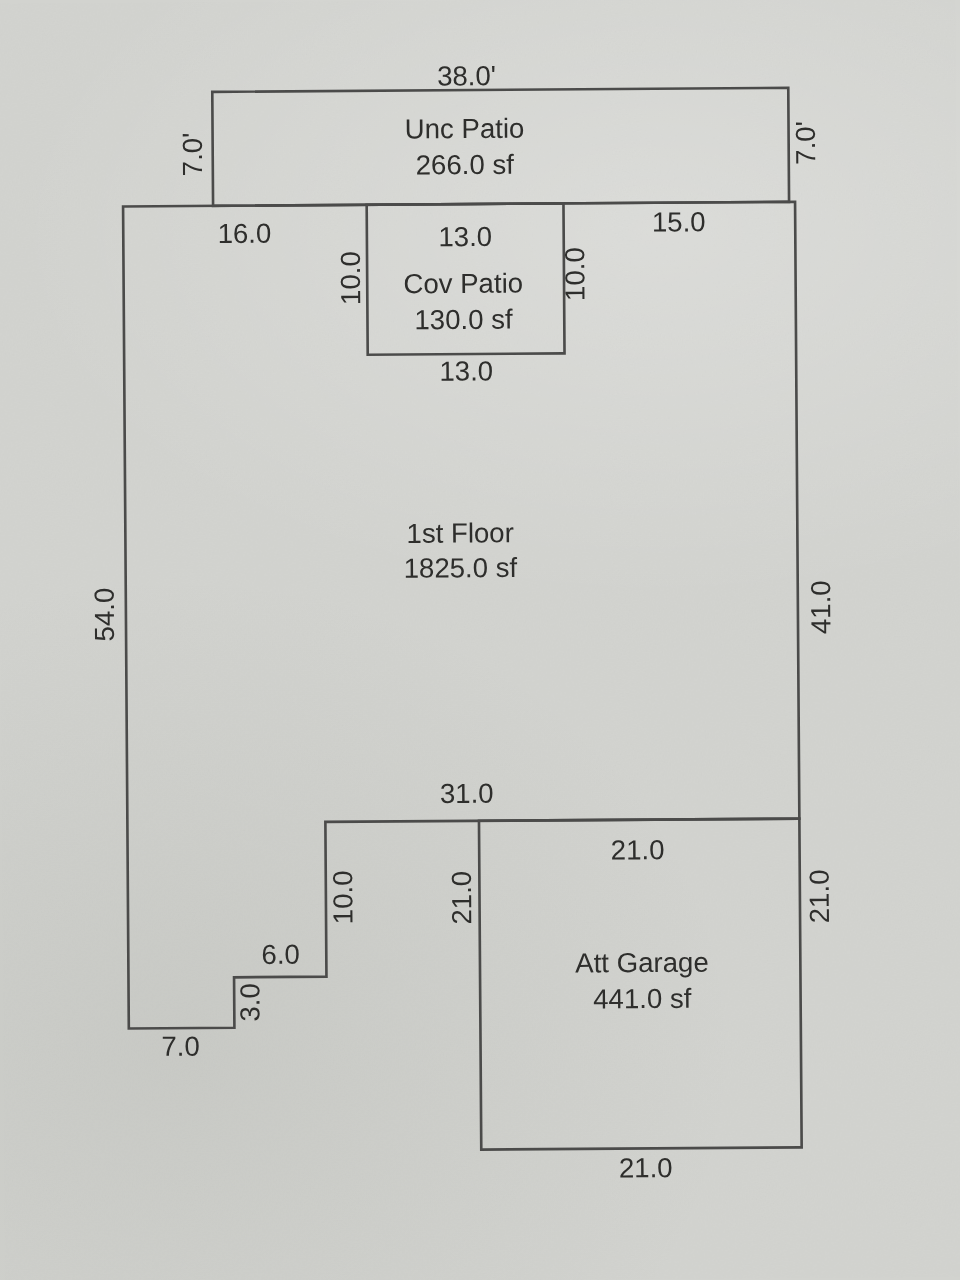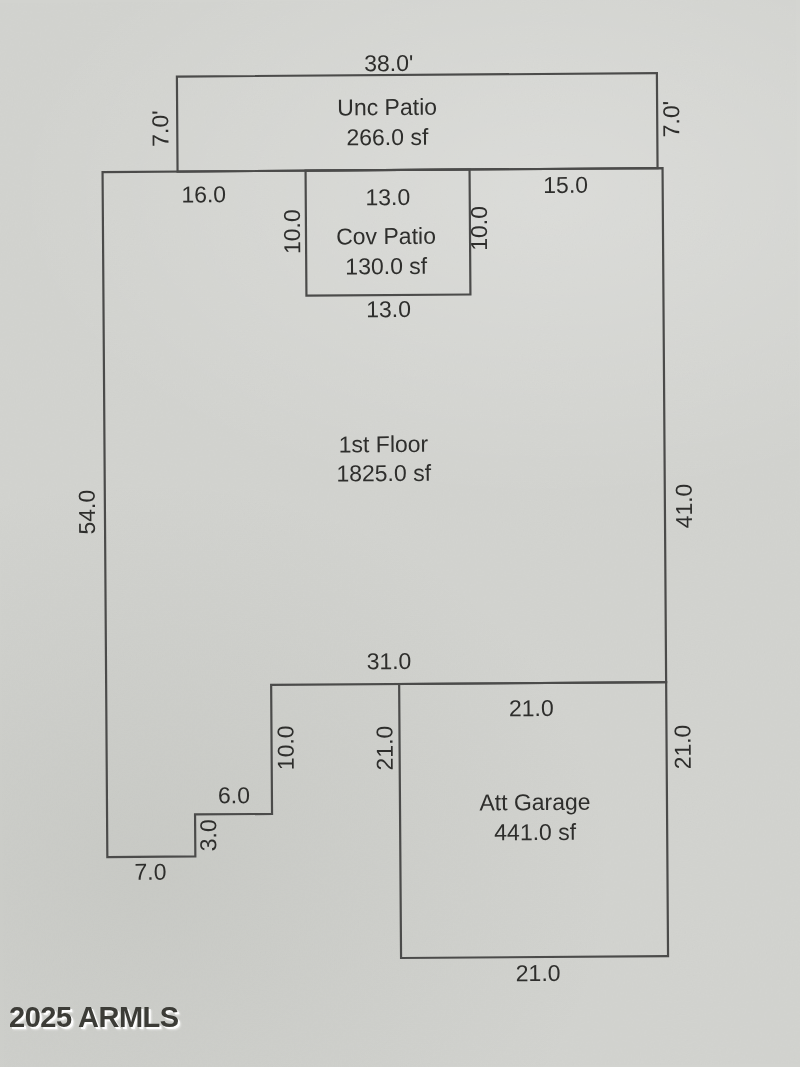--- a/index.html
+++ b/index.html
@@ -100,14 +100,13 @@
     <text class="dim" x="148" y="870" dominant-baseline="central">7.0</text>
 
     <text class="dim" x="530" y="709" dominant-baseline="central">21.0</text>
     <text class="dim" x="383" y="748" transform="rotate(-90 383 748)" dominant-baseline="central">21.0</text>
     <text class="dim" x="681" y="749" transform="rotate(-90 681 749)" dominant-baseline="central">21.0</text>
     <text class="arealabel" x="533" y="803" dominant-baseline="central">Att Garage</text>
     <text class="arealabel" x="533" y="833" dominant-baseline="central">441.0 sf</text>
     <text class="dim" x="535" y="974" dominant-baseline="central">21.0</text>
   </svg>
 
-  <div class="watermark">2025 ARMLS</div>
 </div>
 
 </body></html>

